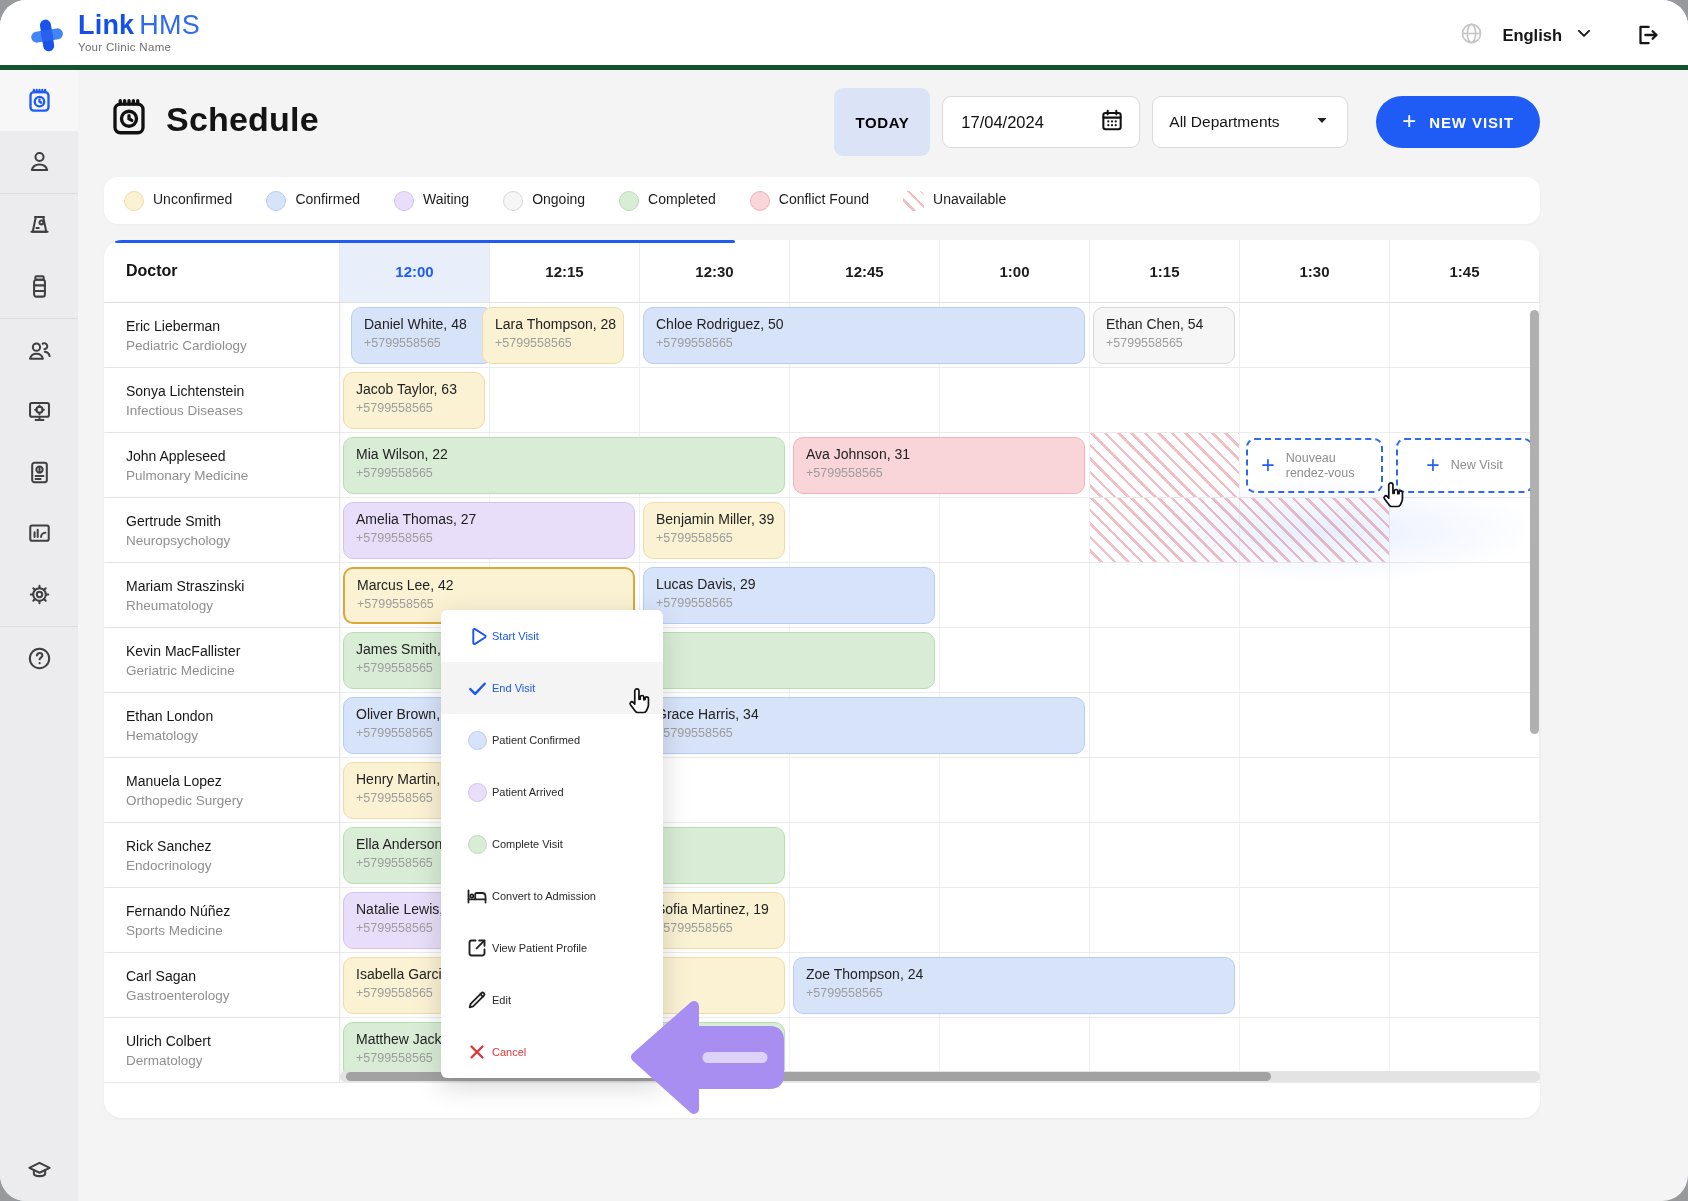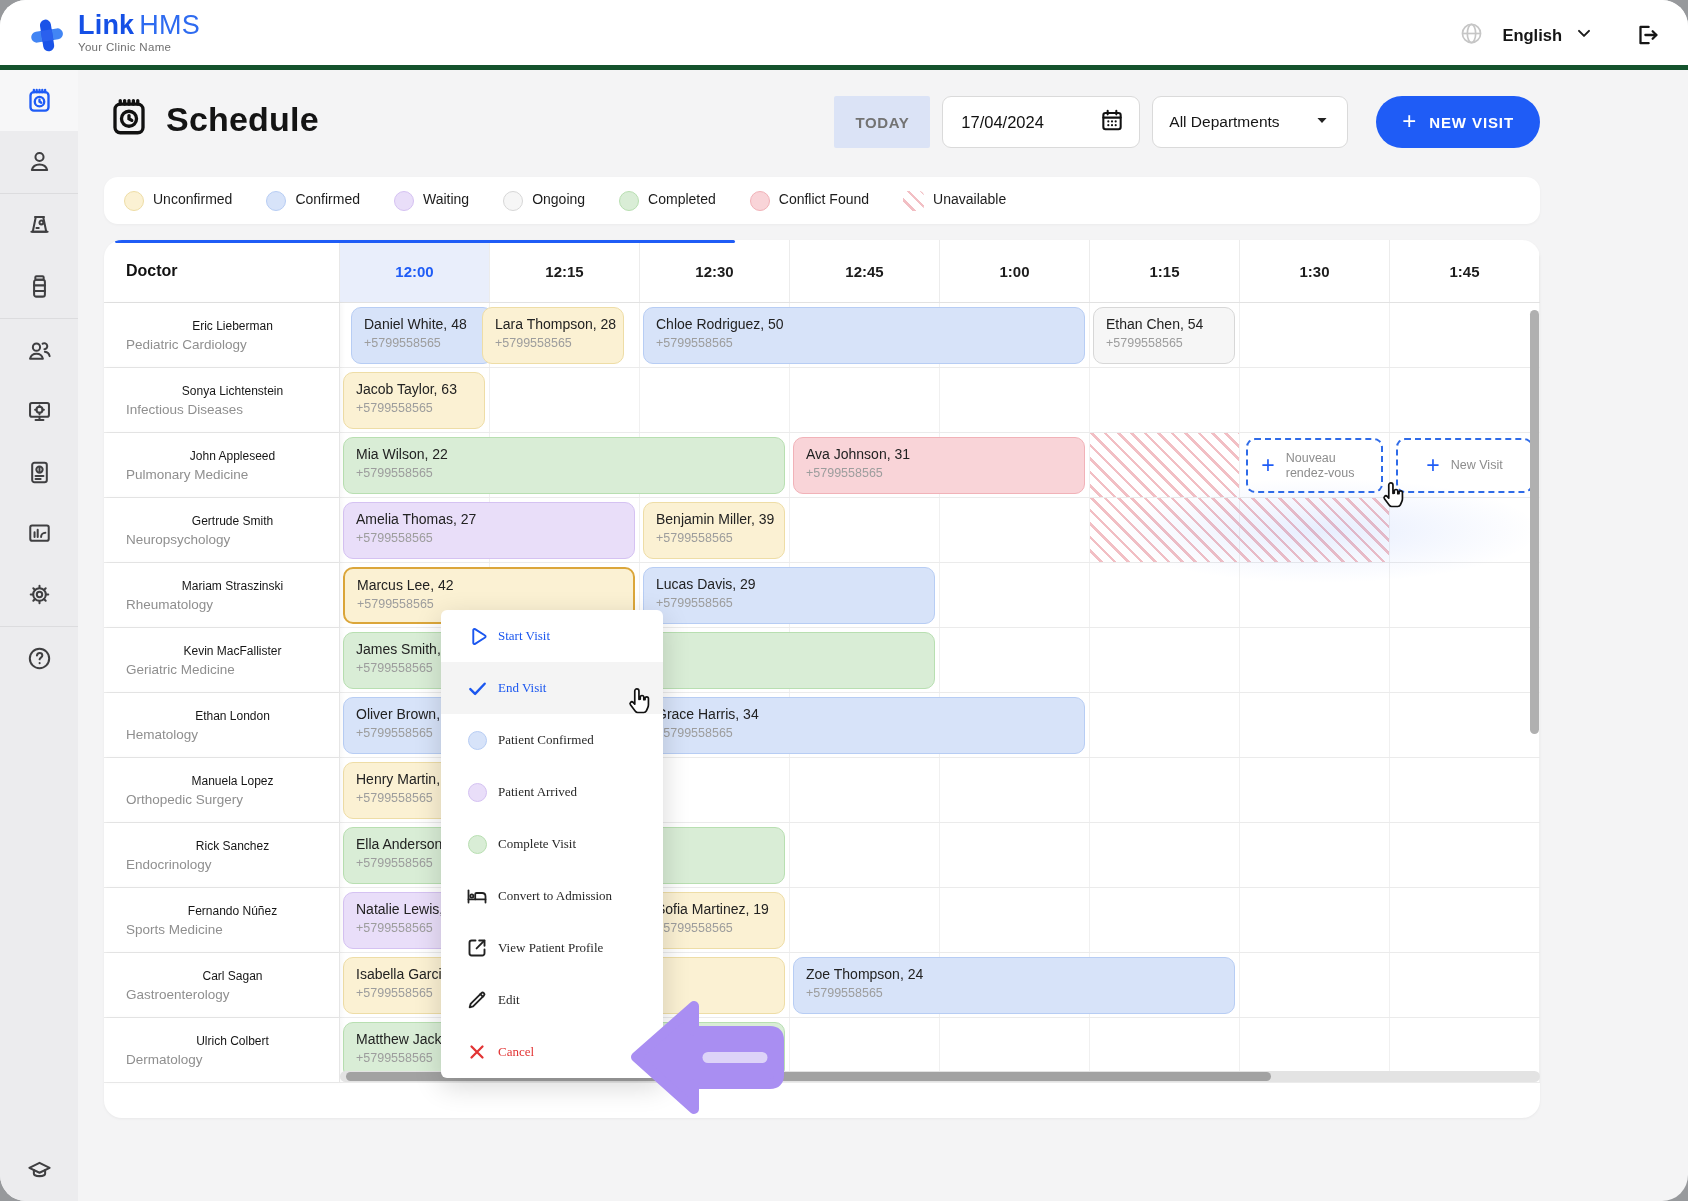--- a/index.html
+++ b/index.html
@@ -24,21 +24,21 @@
   .side-item{width:78px;height:61px;display:flex;align-items:center;justify-content:center;}
   .side-item.active{background:#f7f7f8;}
   .side-divider{width:78px;height:1px;background:#dcdcde;margin:1px 0;}
   .side-spacer{flex:1;}
   .side-item svg{display:block;}
 
   
   .page-title-wrap{position:absolute;left:108px;top:96px;display:flex;align-items:center;gap:16px;z-index:3;}
   .page-title{font-size:34px;font-weight:600;color:#141414;letter-spacing:.2px;}
   .controls{position:absolute;top:96px;right:148px;height:52px;display:flex;align-items:center;z-index:3;}
-  .btn-today{height:52px;padding:0 21px;background:#dbe3f6;border-radius:2px;color:#737373;font-size:15px;font-weight:700;letter-spacing:.6px;display:flex;align-items:center;cursor:pointer;}
+  .btn-today{height:68px;padding:0 21px;background:#dbe3f6;border-radius:9px;color:#000000;font-size:15px;font-weight:700;letter-spacing:.6px;display:flex;align-items:center;cursor:pointer;}
   .field{height:52px;background:#fff;border:1px solid #dadada;border-radius:9px;display:flex;align-items:center;margin-left:12px;}
   .field-date{width:198px;padding:0 14px 0 18px;justify-content:space-between;}
   .date-text{font-size:16.5px;color:#111;}
   .field-dept{width:196px;padding:0 14px 0 16px;justify-content:space-between;margin-left:12px;}
   .dept-text{font-size:15.5px;color:#161616;}
   .btn-new{height:52px;margin-left:28px;padding:0 26px;background:#1f5cf6;border-radius:27px;color:#fff;font-size:15px;font-weight:700;letter-spacing:.9px;display:flex;align-items:center;gap:12px;cursor:pointer;}
   .btn-new .plus{font-size:24px;font-weight:400;line-height:1;margin-top:-2px;}
 
   
   .legend{position:absolute;left:104px;top:177px;width:1436px;height:47px;background:#fff;border-radius:14px;box-shadow:0 1px 3px rgba(0,0,0,.04);display:flex;align-items:center;gap:34px;padding:0 20px;z-index:3;}
@@ -49,36 +49,36 @@
 
   
   .table-card{position:absolute;left:104px;top:240px;width:1436px;height:878px;background:#fff;border-radius:18px;box-shadow:0 1px 3px rgba(0,0,0,.05);z-index:2;overflow:hidden;}
   .tab-line{position:absolute;left:11px;top:0;width:620px;height:3px;background:#1f5cf6;border-radius:2px;z-index:4;}
   .thead{position:relative;height:63px;border-bottom:1px solid #e2e2e2;display:flex;}
   .th-doc{width:236px;display:flex;align-items:center;padding-left:22px;font-size:16px;font-weight:700;color:#111;border-right:1px solid #e8e8e8;}
   .th-time{width:150px;display:flex;align-items:center;justify-content:center;font-size:15px;font-weight:600;color:#1d1d1d;border-right:1px solid #ececec;}
   .th-time.active{background:#e9eefb;color:#1f5cf6;}
   .drow{position:relative;height:65px;border-bottom:1px solid #ebebeb;}
   .doc{position:absolute;left:0;top:0;bottom:0;width:236px;padding-left:22px;display:flex;flex-direction:column;justify-content:center;background:#fff;border-right:1px solid #e6e6e6;box-shadow:2px 0 5px rgba(0,0,0,.04);z-index:3;}
-  .dname{font-size:12px;font-weight:500;color:#161616;text-align:center;}
+  .dname{font-size:14px;font-weight:500;color:#161616;}
   .dspec{font-size:13.5px;color:#8f8f8f;margin-top:4px;}
   .cells{position:absolute;left:236px;right:0;top:0;bottom:0;display:flex;}
   .cell{flex:0 0 150px;border-right:1px solid #f0f0f0;}
   .visit{position:absolute;top:4px;height:57px;border:1px solid;border-radius:10px;padding:8px 12px;overflow:hidden;white-space:nowrap;z-index:2;cursor:pointer;}
   .vname{font-size:14px;font-weight:500;color:#222;}
   .vphone{font-size:12.5px;color:#9d9d9d;margin-top:4px;}
   .hatch{position:absolute;top:0;bottom:0;z-index:1;}
   .slot{position:absolute;top:5px;height:55px;border:2px dashed #2f6be8;border-radius:9px;display:flex;align-items:center;justify-content:center;gap:11px;z-index:2;cursor:pointer;background:rgba(255,255,255,.2);}
   .slot .plus{color:#1f5cf6;font-size:23px;font-weight:500;line-height:1;}
   .slot-label{font-size:12.5px;color:#8d8d8d;max-width:82px;line-height:1.2;}
   .glow{position:absolute;left:1105px;top:478px;width:435px;height:105px;background:radial-gradient(closest-side,rgba(64,115,245,.12),rgba(64,115,245,0));z-index:2;pointer-events:none;}
 
   
   .ctx-menu{position:absolute;left:441px;top:610px;width:222px;background:#fff;border-radius:6px;box-shadow:0 8px 28px rgba(0,0,0,.16);z-index:50;overflow:hidden;}
-  .ctx-item{height:52px;display:flex;align-items:center;gap:9px;padding:0 10px 0 24px;font-size:13px;color:#282828;cursor:pointer;font-family:Liberation Serif, serif;}
+  .ctx-item{height:52px;display:flex;align-items:center;gap:3px;padding:0 10px 0 24px;font-size:11px;color:#282828;cursor:pointer;}
   .ctx-item.hl{background:#f4f4f4;}
   .ctx-ic{width:24px;height:24px;display:flex;align-items:center;justify-content:center;flex:0 0 24px;}
   .mdot{width:19px;height:19px;border-radius:50%;border:1px solid transparent;display:block;}
 
   
   .vscroll{position:absolute;left:1530px;top:310px;width:9px;height:424px;background:#b0b0b0;border-radius:5px;z-index:22;}
   .hscroll-track{position:absolute;left:340px;top:1071px;width:1200px;height:11px;background:#e3e3e3;border-radius:6px;z-index:40;}
   .hscroll-thumb{position:absolute;left:6px;top:1px;width:925px;height:9px;background:#a2a2a2;border-radius:5px;}
   .arrow-annot{position:absolute;left:622px;top:998px;z-index:60;pointer-events:none;}
   .cursor{position:absolute;z-index:70;pointer-events:none;}

